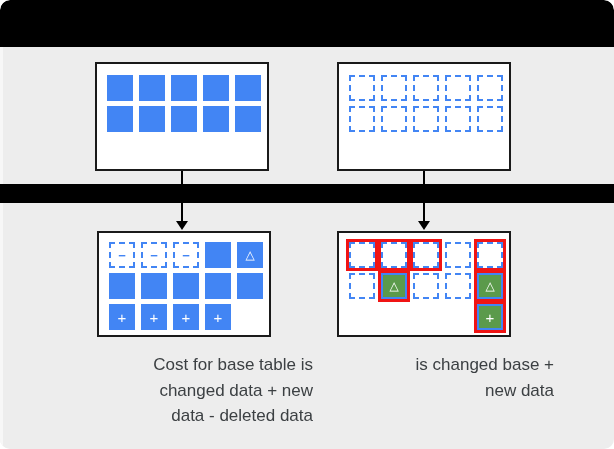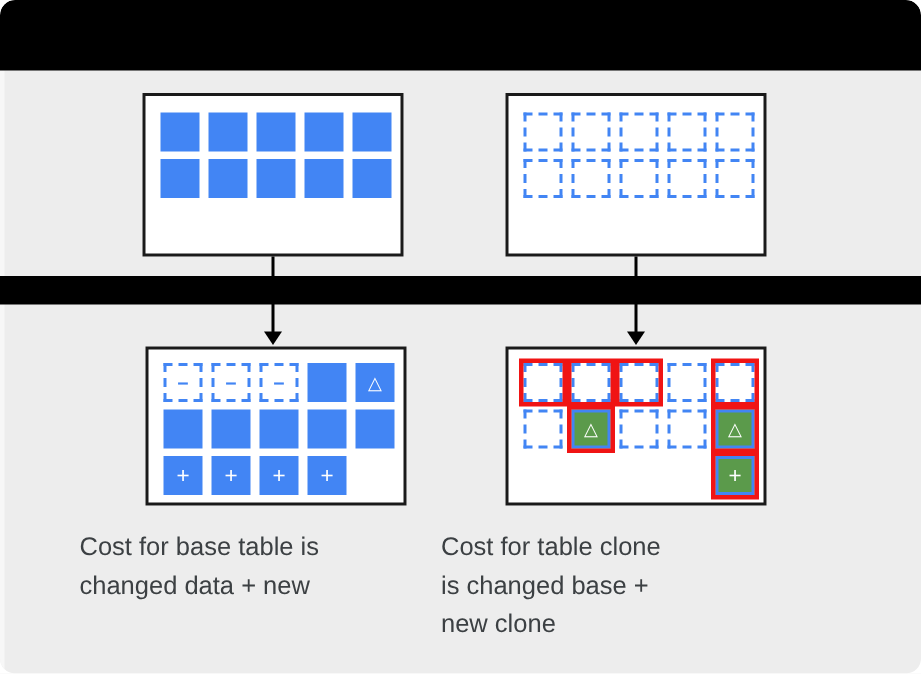--- a/index.html
+++ b/index.html
@@ -25,21 +25,21 @@
   .sym{line-height:1;user-select:none;}
   .sym-minus{color:#4285f4;font-size:13px;font-weight:700;}
   .sym-plus{color:#fff;font-size:15px;font-weight:400;}
   .sym-delta{color:#fff;font-size:12px;}
   .arrow-line{position:absolute;width:2px;height:53px;top:171px;background:#000;z-index:1;}
   .arrow-head{position:absolute;top:221px;width:0;height:0;z-index:1;
               border-left:6px solid transparent;border-right:6px solid transparent;
               border-top:9px solid #000;}
   .arrow-left .arrow-line{left:181px;} .arrow-left .arrow-head{left:176px;}
   .arrow-right .arrow-line{left:423px;} .arrow-right .arrow-head{left:418px;}
-  .caption{position:absolute;top:352px;width:260px;text-align:left;
+  .caption{position:absolute;top:352px;width:260px;text-align:right;
            font-size:17px;line-height:25.5px;color:#3c4043;z-index:1;}
   .caption-left{left:53px;} .caption-right{left:294px;}
 </style>
 </head>
 <body>
 
 <div class="canvas">
 
   <div class="edge-line"></div>
   <div class="top-bar"></div>
@@ -143,21 +143,21 @@
         <div class="sq" style="visibility: hidden;"></div>
         <div class="sq sq-green red-ring">
           <span class="sym sym-plus">+</span>
         </div>
       </div>
   </div>
 
   <div class="caption caption-left">
     <div>Cost for base table is</div>
     <div>changed data + new</div>
+    <div>data - deleted data</div>
   </div>
 
   <div class="caption caption-right">
-    <div>Cost for table clone</div>
     <div>is changed base +</div>
-    <div>new clone</div>
+    <div>new data</div>
   </div>
 
 </div>
 
 </body></html>

